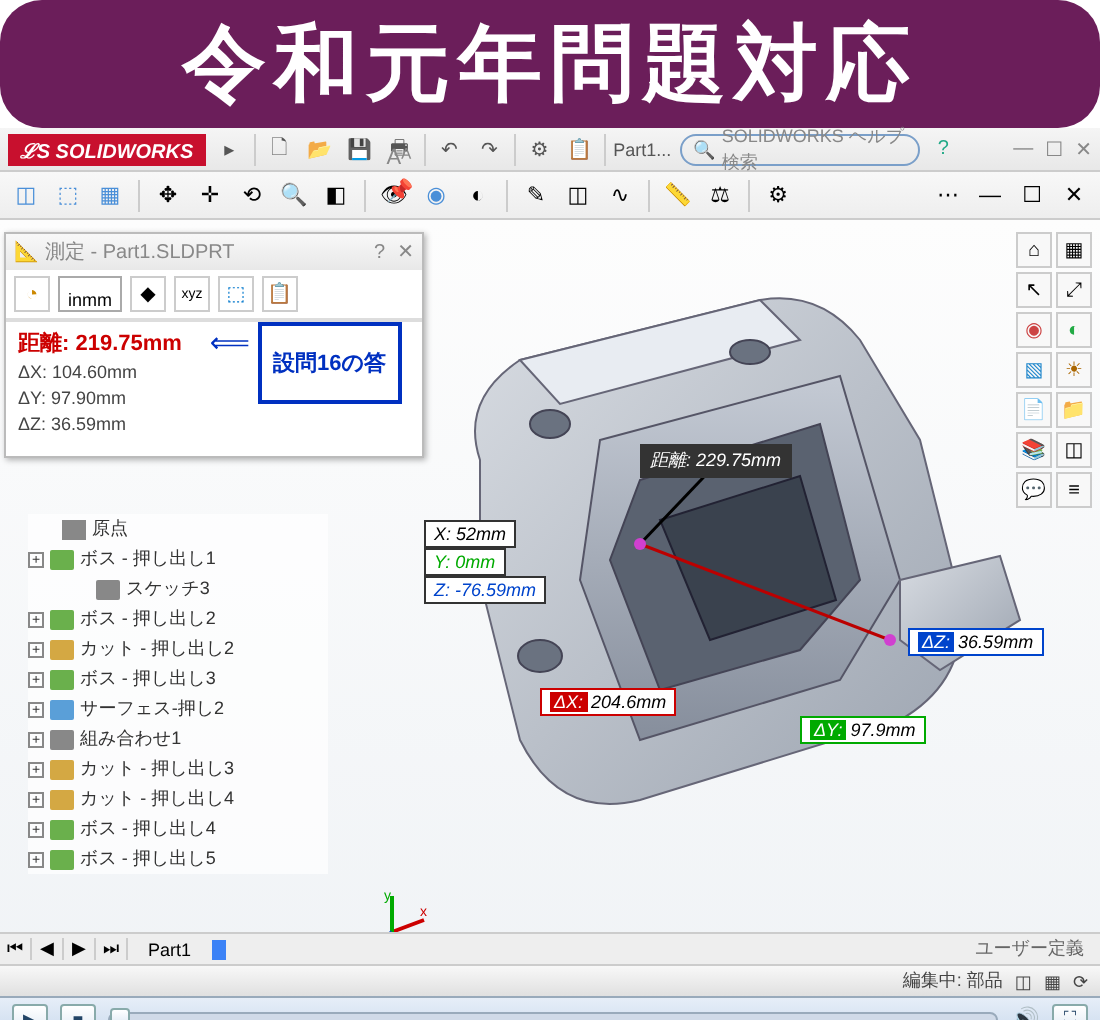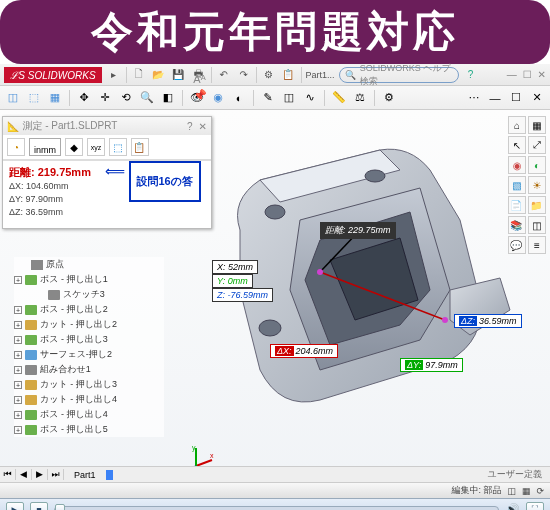--- a/index.html
+++ b/index.html
@@ -1,19 +1,19 @@
 <!DOCTYPE html>
 <html><head>
 <meta charset="utf-8">
 <style>
 * { margin: 0; padding: 0; box-sizing: border-box; font-family: "MS Gothic", "Meiryo", sans-serif; }
 body { width: 550px; height: 510px; overflow: hidden; background: #fff; }
 .banner { background: #6b1e5a; color: #fff; font-size: 42px; font-weight: bold; text-align: center; padding: 4px 0; letter-spacing: 4px; border-radius: 21px; }
 .menubar { display: flex; align-items: center; height: 22px; background: linear-gradient(#f5f5f5,#e8e8e8); border-bottom: 1px solid #ccc; font-size: 10px; padding: 0 4px; gap: 4px; }
-.logo { background: #c8102e; color: #fff; font-weight: normal; font-size: 10px; padding: 1px 6px; font-style: italic; }
+.logo { background: #c8102e; color: #fff; font-weight: bold; font-size: 10px; padding: 1px 6px; font-style: italic; }
 .menu-icon { width: 16px; height: 16px; display: flex; align-items: center; justify-content: center; cursor: pointer; color: #555; }
 .menu-sep { width: 1px; height: 16px; background: #ccc; }
 .search-box { flex: 0 0 120px; height: 16px; border: 1px solid #7a9fc9; border-radius: 8px; font-size: 9px; padding: 0 6px; display: flex; align-items: center; color: #888; }
 .search-icon { color: #2a6fc9; margin-right: 3px; }
 .win-btns { margin-left: auto; display: flex; gap: 6px; color: #888; }
 .toolbar { display: flex; align-items: center; height: 24px; background: linear-gradient(#f8f8f8,#eee); border-bottom: 1px solid #ccc; padding: 0 4px; gap: 3px; }
 .tb-btn { width: 18px; height: 18px; display: flex; align-items: center; justify-content: center; cursor: pointer; font-size: 11px; }
 .tb-sep { width: 1px; height: 16px; background: #ccc; margin: 0 2px; }
 .cube { color: #4a8fd8; }
 .main { position: relative; height: 388px; background: #fff; }

